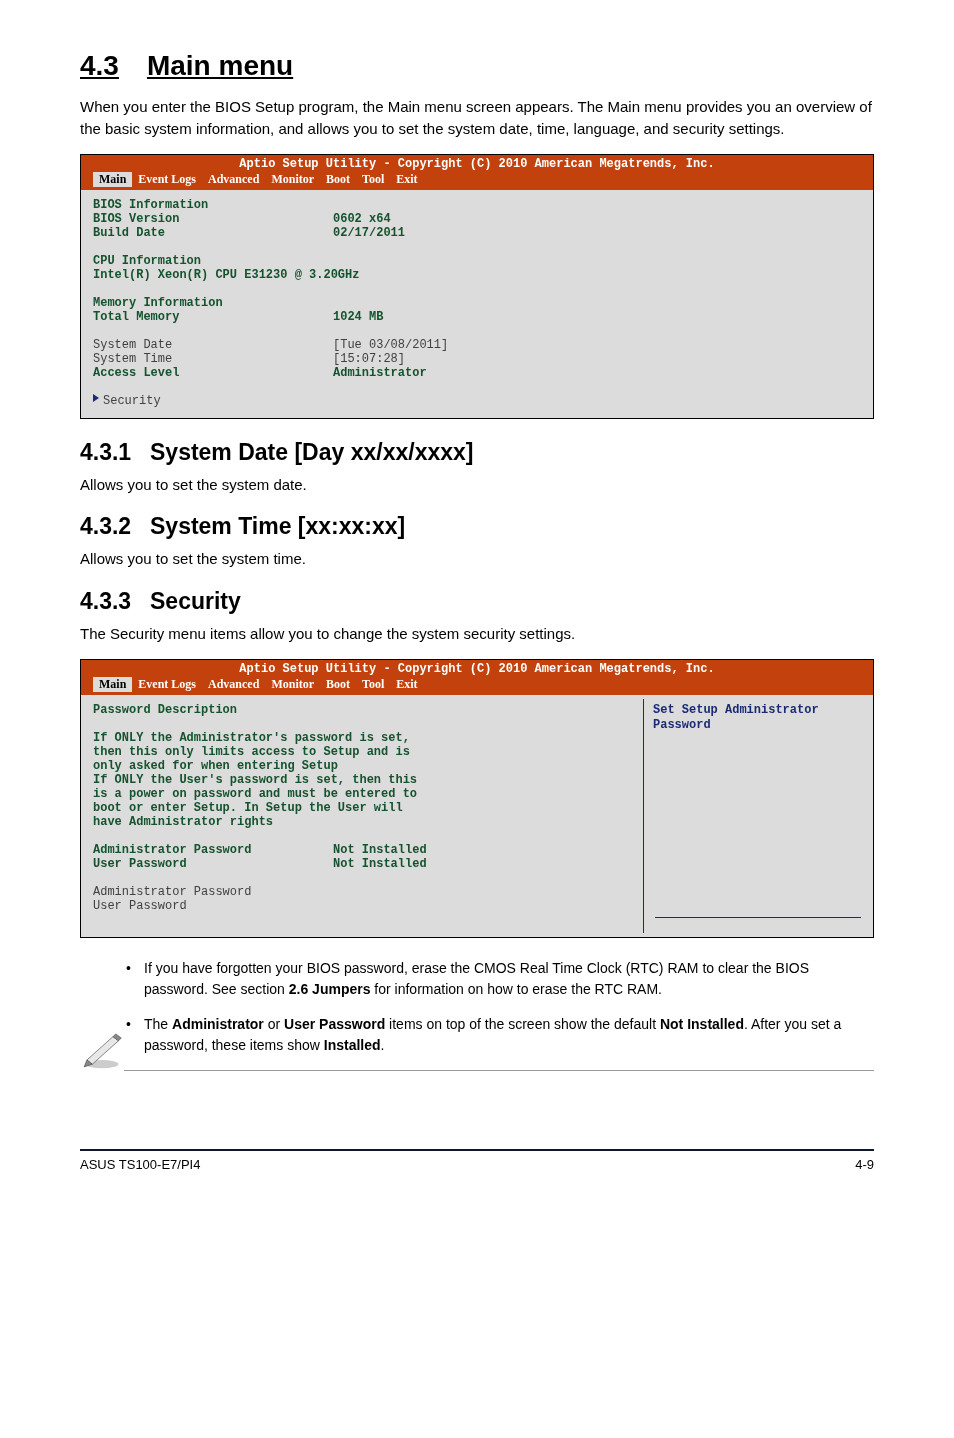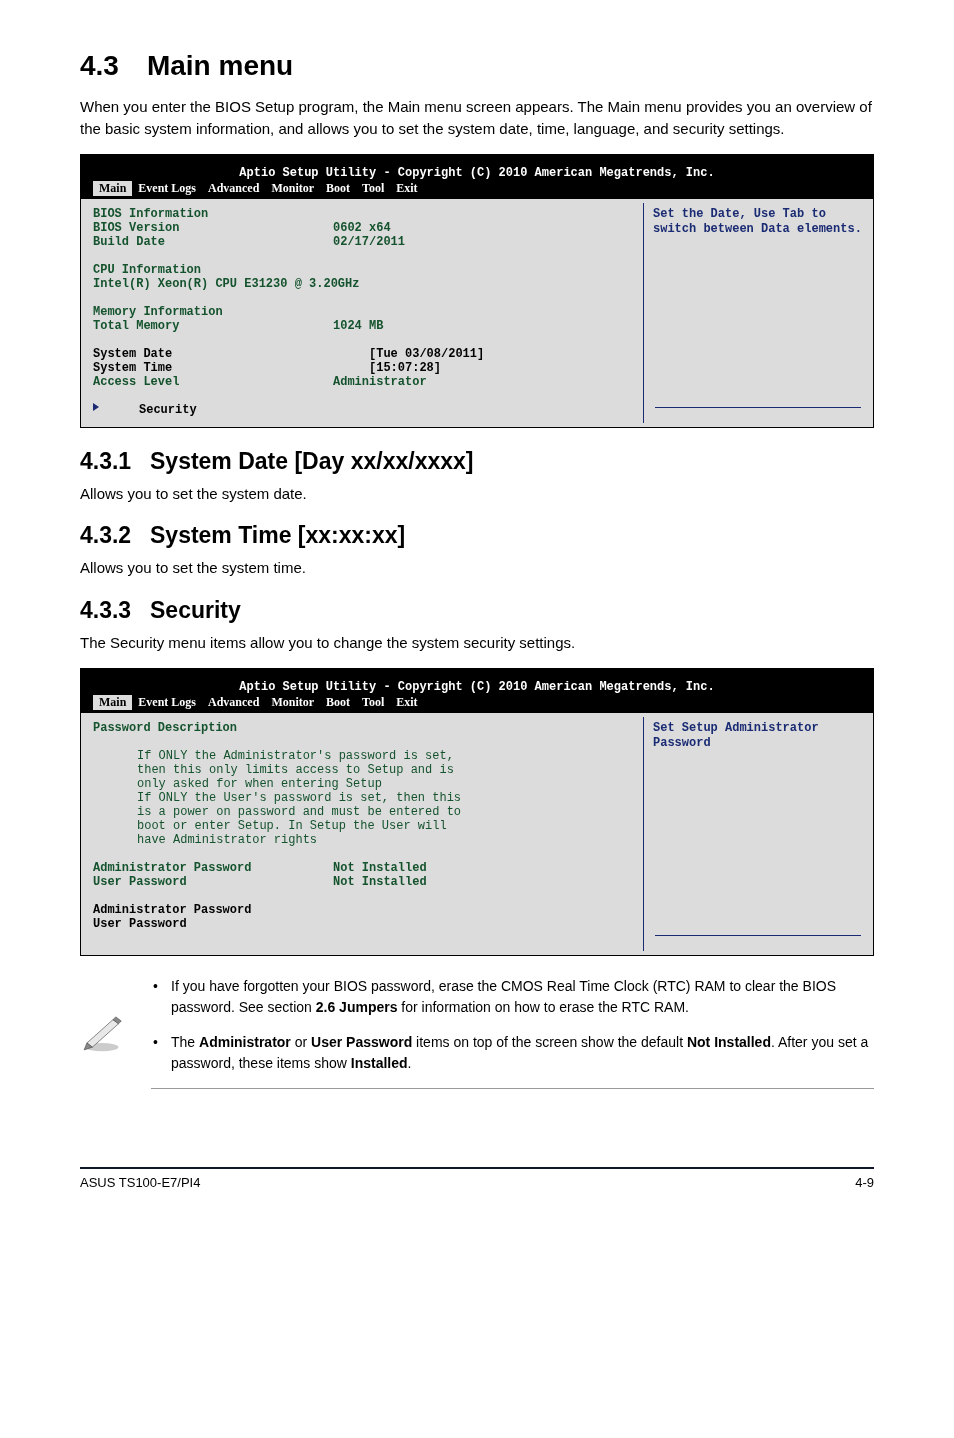--- a/index.html
+++ b/index.html
@@ -12,40 +12,41 @@
       color: #000;
       background: #fff;
       width: 954px;
       padding: 50px 80px 30px 80px;
     }
     .section-title {
       font-size: 28px;
       font-weight: bold;
       margin-bottom: 14px;
       font-family: Arial, sans-serif;
+      text-decoration: underline;
     }
     .section-num {
       margin-right: 28px;
     }
     .body-text {
       font-size: 15px;
       line-height: 1.45;
       margin-bottom: 14px;
     }
     .bios-box {
       border: 1px solid #000;
       background: #dcdcdc;
       font-family: "Courier New", monospace;
       font-size: 12px;
       margin-bottom: 20px;
     }
     .bios-header {
-      background: #000000;
+      background: #c2410c;
       color: #fff;
-      padding: 10px 0 0 0;
+      padding: 1px 0 0 0;
     }
     .bios-header-title {
       text-align: center;
       padding: 1px 0;
       font-weight: bold;
     }
     .bios-tabs {
       display: flex;
       gap: 0;
       padding: 0 12px 3px 12px;
@@ -81,23 +82,22 @@
       background: #1a2b73;
     }
     .bios-line {
       display: flex;
       white-space: pre;
     }
     .bios-label {
       min-width: 240px;
     }
     .bios-blue {
-      color: #000000;
-      font-weight: bold;
-      gap: 36px;
+      color: #404040;
+      font-weight: normal;
     }
     .bios-black {
       color: #14532d;
       font-weight: bold;
     }
     .bios-help {
       color: #1a2b73;
       font-weight: bold;
       line-height: 1.25;
     }
@@ -111,23 +111,23 @@
       font-weight: bold;
       margin-top: 18px;
       margin-bottom: 8px;
     }
     .sub-num {
       display: inline-block;
       width: 70px;
     }
     .note-block {
       display: flex;
-      gap: 27px;
+      gap: 0;
       margin-top: 16px;
-      align-items: center;
+      align-items: flex-end;
       padding-bottom: 14px;
     }
     .note-icon svg {
       width: 44px;
       height: 44px;
     }
     .note-content {
       flex: 1;
       font-size: 14px;
       line-height: 1.5;
@@ -221,24 +221,20 @@
       </div>
       <div class="bios-line bios-black">
         <span class="bios-label">Access Level</span>
         <span>Administrator</span>
       </div>
       <div class="bios-line">&nbsp;</div>
       <div class="bios-line bios-blue">
         <span class="tri"></span><span>Security</span>
       </div>
     </div>
-    <div class="bios-right">
-      <div class="bios-help">Set the Date, Use Tab to switch between Data elements.</div>
-      <div class="bios-bottom-bar" style="position:absolute;left:6px;right:6px;bottom:4px;"></div>
-    </div>
   </div>
 </div>
 
 <h2 class="sub-heading">
   <span class="sub-num">4.3.1</span><span>System Date [Day xx/xx/xxxx]</span>
 </h2>
 <p class="body-text">Allows you to set the system date.</p>
 
 <h2 class="sub-heading">
   <span class="sub-num">4.3.2</span><span>System Time [xx:xx:xx]</span>
@@ -260,21 +256,21 @@
       <span class="bios-tab">Monitor</span>
       <span class="bios-tab">Boot</span>
       <span class="bios-tab">Tool</span>
       <span class="bios-tab">Exit</span>
     </div>
   </div>
   <div class="bios-body">
     <div class="bios-left">
       <div class="bios-line bios-black">Password Description</div>
       <div class="bios-line">&nbsp;</div>
-      <div class="bios-black" style="white-space:pre; font-weight:normal;margin-left:44px;">If ONLY the Administrator's password is set,
+      <div class="bios-black" style="white-space:pre; font-weight:bold;">If ONLY the Administrator's password is set,
 then this only limits access to Setup and is
 only asked for when entering Setup
 If ONLY the User's password is set, then this
 is a power on password and must be entered to
 boot or enter Setup. In Setup the User will
 have Administrator rights</div>
       <div class="bios-line">&nbsp;</div>
       <div class="bios-line bios-black">
         <span class="bios-label">Administrator Password</span>
         <span>Not Installed</span>

